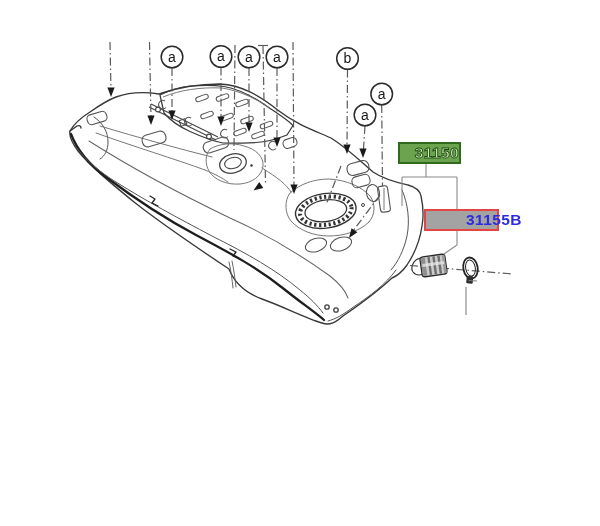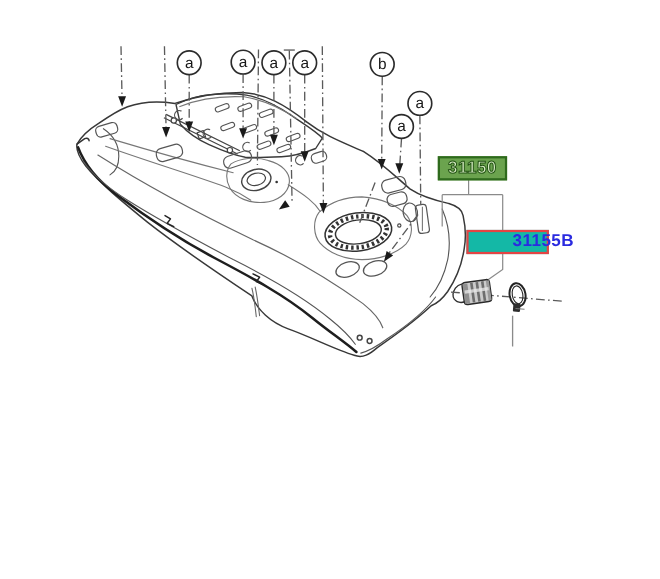--- a/index.html
+++ b/index.html
@@ -1,26 +1,26 @@
 <!DOCTYPE html>
 <html><head>
 <meta charset="utf-8">
 <style>
   html,body{margin:0;padding:0;background:#fff;}
   .stage{position:relative;width:600px;height:526px;background:#fff;overflow:hidden;
          font-family:"Liberation Sans",sans-serif;}
   .stage svg{position:absolute;left:0;top:0;}
-  .part-label{position:absolute;box-sizing:border-box;text-align:center;
+  .part-label{position:absolute;box-sizing:border-box;text-align:right;
               font-family:"Liberation Sans",sans-serif;font-weight:bold;
               font-size:15.5px;letter-spacing:.4px;cursor:pointer;}
   .label-31150{left:398px;top:142px;width:63px;height:22px;
                background:#6BA34E;border:2px solid #2F6A1D;color:#D5EBC2;
                -webkit-text-stroke:.9px #1F4F10;line-height:18px;}
   .label-31155B{left:424px;top:209px;width:75px;height:22px;
-                background:#14b8a6;border:2px solid #E54444;color:#2B2BE0;line-height:18px;padding-left:40px;}
+                background:#a3a3a3;border:2px solid #E54444;color:#2B2BE0;line-height:18px;padding-left:40px;}
   .label-1471EE{left:434px;top:315px;width:78px;height:22px;
                 background:#ffffff;border:2px solid #43923B;color:#2B2BE0;line-height:18px;}
   .co{font-family:"Liberation Sans",sans-serif;font-size:14px;fill:#161616;}
 </style>
 </head>
 <body>
 
 <div class="stage">
 
 <svg width="600" height="526" viewBox="0 0 600 526">

